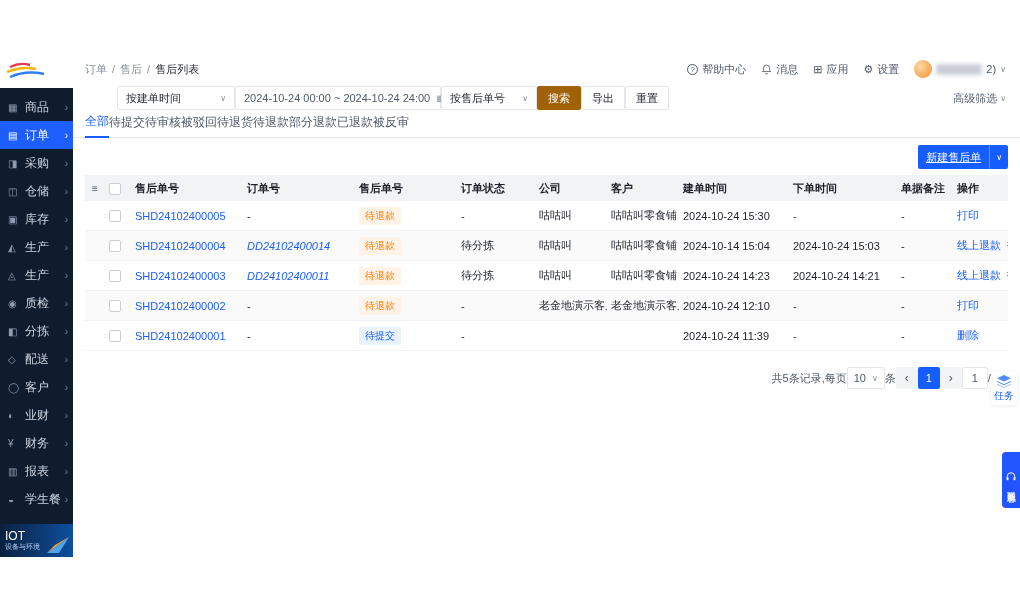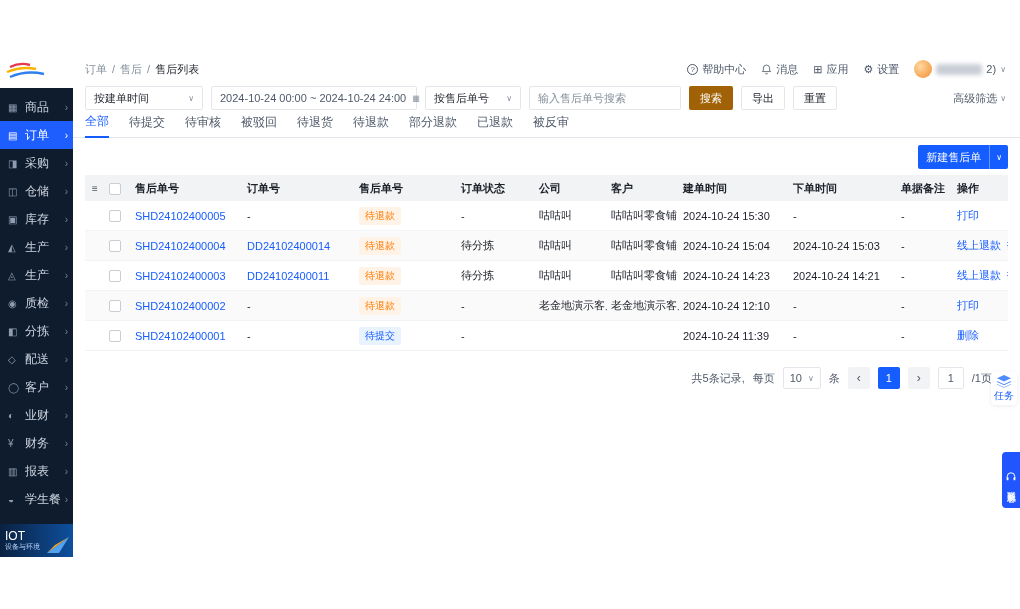--- a/index.html
+++ b/index.html
@@ -31,40 +31,40 @@
   .breadcrumb .crumb-current { color:#1d2129; }
   .topbar-right { margin-left:auto; display:flex; align-items:center; gap:15px; color:#4e5969; font-size:11px; }
   .tb-action { display:flex; align-items:center; gap:4px; cursor:pointer; }
   .circle-q { width:11px; height:11px; border:1px solid #4e5969; border-radius:50%; font-size:8px; display:inline-flex; align-items:center; justify-content:center; }
   .glyph-icon { font-size:11px; color:#4e5969; }
   .user-box { display:flex; align-items:center; gap:4px; cursor:pointer; }
   .avatar { width:18px; height:18px; border-radius:50%; background:radial-gradient(circle at 35% 35%, #ffd9a0, #f08c2e); }
   .blur-name { width:46px; height:11px; background:#c9ced6; border-radius:3px; filter:blur(2px); }
   .caret { font-size:8px; color:#86909c; }
 
-  .filter-bar { height:30px; display:flex; align-items:center; gap:8px; padding:0 14px 0 12px; flex-shrink:0; }
+  .filter-bar { height:30px; display:flex; align-items:center; gap:0; padding:0 14px 0 12px; flex-shrink:0;margin-left:32px; }
   .ctrl { height:24px; border:1px solid #e5e6eb; border-radius:2px; display:flex; align-items:center; padding:0 8px; font-size:11px; color:#1d2129; background:#fff; gap:6px; white-space:nowrap; }
   .ctrl .grow { flex:1; }
   .ctrl-select-time { width:118px; }
   .ctrl-date { width:206px; color:#4e5969; }
   .ctrl-select-no { width:96px; }
   .search-input { height:24px; width:152px; border:1px solid #e5e6eb; border-radius:2px; padding:0 8px; font-size:11px; font-family:"Liberation Sans", sans-serif; color:#1d2129; outline:none; }
   .search-input::placeholder { color:#86909c; }
   .btn { height:24px; border-radius:2px; padding:0 10px; font-size:11px; display:inline-flex; align-items:center; cursor:pointer; border:1px solid transparent; white-space:nowrap; }
   .btn-primary { background:#a16207; color:#fff; }
   .btn-plain { background:#fff; border-color:#e5e6eb; color:#1d2129; }
   .advanced { margin-left:auto; color:#4e5969; font-size:11px; display:flex; gap:3px; align-items:center; cursor:pointer; }
 
-  .tabs { display:flex; gap:20px; padding:0 12px; height:25px; align-items:flex-end; border-bottom:1px solid #e5e6eb; flex-shrink:0; }
+  .tabs { display:flex; padding:0 12px; height:25px; align-items:flex-end; border-bottom:1px solid #e5e6eb; flex-shrink:0; }
   .tab { padding-bottom:6px; color:#4e5969; font-size:12px; cursor:pointer; white-space:nowrap; }
   .tab.active { color:#165dff; border-bottom:2px solid #165dff; margin-bottom:-1px; }
 
   .table-toolbar { display:flex; justify-content:flex-end; padding:7px 12px 6px; flex-shrink:0; }
   .btn-new { background:#165dff; color:#fff; height:24px; border-radius:2px; display:flex; align-items:center; font-size:11px; cursor:pointer; }
-  .btn-new .nb-label { padding:0 8px; }
+  .btn-new .nb-label { padding:0 8px;text-decoration:underline; }
   .btn-new .nb-divider { width:1px; height:24px; background:rgba(255,255,255,.35); }
   .btn-new .nb-caret { padding:0 6px; font-size:8px; }
 
   .table { margin:0 12px; font-size:11px; }
   .tr { display:flex; align-items:center; height:30px; border-bottom:1px solid #f2f3f5; }
   .thead { background:#f2f3f5; height:26px; font-weight:bold; color:#1d2129; border-bottom:none; }
   .tr.even { background:#fafafa; }
   .td { padding:0 4px; overflow:hidden; white-space:nowrap; }
   .c-exp { width:20px; text-align:center; color:#4e5969; font-size:10px; }
   .c-cb  { width:26px; }
@@ -73,28 +73,28 @@
   .c-sst { width:82px; }
   .c-ost { width:78px;margin-left:20px; }
   .c-com { width:72px; }
   .c-cus { width:72px; }
   .c-ct  { width:110px; }
   .c-ot  { width:108px; }
   .c-rm  { width:56px; }
   .c-op  { flex:1; }
   .cb { display:inline-block; width:12px; height:12px; border:1px solid #c9cdd4; border-radius:2px; background:#fff; vertical-align:middle; cursor:pointer; }
   .link { color:#165dff; text-decoration:none; cursor:pointer; }
-  .ordno[data-variant="link"] { color:#165dff; cursor:pointer; }
+  .ordno[data-variant="link"] { color:#165dff; cursor:pointer;font-style:italic; }
   .ordno[data-variant="plain"] { color:#1d2129; }
   .badge { display:inline-block; padding:2px 6px; border-radius:2px; font-size:10px; }
   .badge[data-variant="orange"] { color:#ff7d00; background:#fff3e8; }
   .badge[data-variant="blue"]   { color:#165dff; background:#e8f3ff; }
   .ops a { margin-right:6px; }
 
-  .pagination { display:flex; align-items:center; justify-content:flex-end; gap:8px; padding:16px 28px; color:#4e5969; font-size:11px;text-align:center; }
+  .pagination { display:flex; align-items:center; justify-content:flex-end; gap:0; padding:16px 12px; color:#4e5969; font-size:11px;text-align:center; }
   .pg-select { height:22px; border:1px solid #e5e6eb; border-radius:2px; padding:0 6px; display:flex; align-items:center; gap:6px; cursor:pointer; background:#fff; }
   .pg-btn { width:22px; height:22px; background:#f2f3f5; border-radius:2px; display:flex; align-items:center; justify-content:center; color:#4e5969; cursor:pointer; font-size:12px; }
   .pg-page { width:22px; height:22px; background:#165dff; color:#fff; border-radius:2px; display:flex; align-items:center; justify-content:center; cursor:pointer; }
   .pg-jump { width:26px; height:22px; border:1px solid #e5e6eb; border-radius:2px; display:flex; align-items:center; justify-content:center; background:#fff; }
 
   .task-widget { position:absolute; right:3px; top:372px; width:26px; display:flex; flex-direction:column; align-items:center; gap:1px; cursor:pointer; background:#fff; border-radius:4px; padding:2px 0; box-shadow:0 1px 4px rgba(0,0,0,.08); }
   .task-label { color:#165dff; font-size:10px; }
   .service-widget { position:absolute; right:0; top:452px; width:18px; height:56px; background:#2155ff; border-radius:4px 0 0 4px; color:#fff; display:flex; flex-direction:column; align-items:center; justify-content:center; gap:3px; cursor:pointer; }
   .service-text { writing-mode:vertical-rl; font-size:9px; letter-spacing:1px; }
 </style>
@@ -246,21 +246,20 @@
           <span class="caret">∨</span>
         </div>
         <div class="ctrl ctrl-date">
           <span class="grow">2024-10-24 00:00 ~ 2024-10-24 24:00</span>
           <span class="caret">▦</span>
         </div>
         <div class="ctrl ctrl-select-no">
           <span class="grow">按售后单号</span>
           <span class="caret">∨</span>
         </div>
-        <input class="search-input" placeholder="输入售后单号搜索" style="">
         <span class="btn btn-primary">搜索</span>
         <span class="btn btn-plain">导出</span>
         <span class="btn btn-plain">重置</span>
         <span class="advanced">
           <span>高级筛选</span>
           <span class="caret">∨</span>
         </span>
       </div>
 
       <div class="tabs">
@@ -316,21 +315,21 @@
 
         <div class="tr even">
           <div class="td c-exp"></div>
           <div class="td c-cb"><span class="cb"></span></div>
           <div class="td c-asn"><a class="link">SHD24102400004</a></div>
           <div class="td c-ord"><span class="ordno" data-variant="link">DD24102400014</span></div>
           <div class="td c-sst"><span class="badge" data-variant="orange">待退款</span></div>
           <div class="td c-ost">待分拣</div>
           <div class="td c-com">咕咕叫</div>
           <div class="td c-cus">咕咕叫零食铺</div>
-          <div class="td c-ct">2024-10-24 15:04</div>
+          <div class="td c-ct">2024-10-14 15:04</div>
           <div class="td c-ot">2024-10-24 15:03</div>
           <div class="td c-rm">-</div>
           <div class="td c-op ops"><a class="link">线上退款</a><a class="link">打印</a></div>
         </div>
 
         <div class="tr">
           <div class="td c-exp"></div>
           <div class="td c-cb"><span class="cb"></span></div>
           <div class="td c-asn"><a class="link">SHD24102400003</a></div>
           <div class="td c-ord"><span class="ordno" data-variant="link">DD24102400011</span></div>

